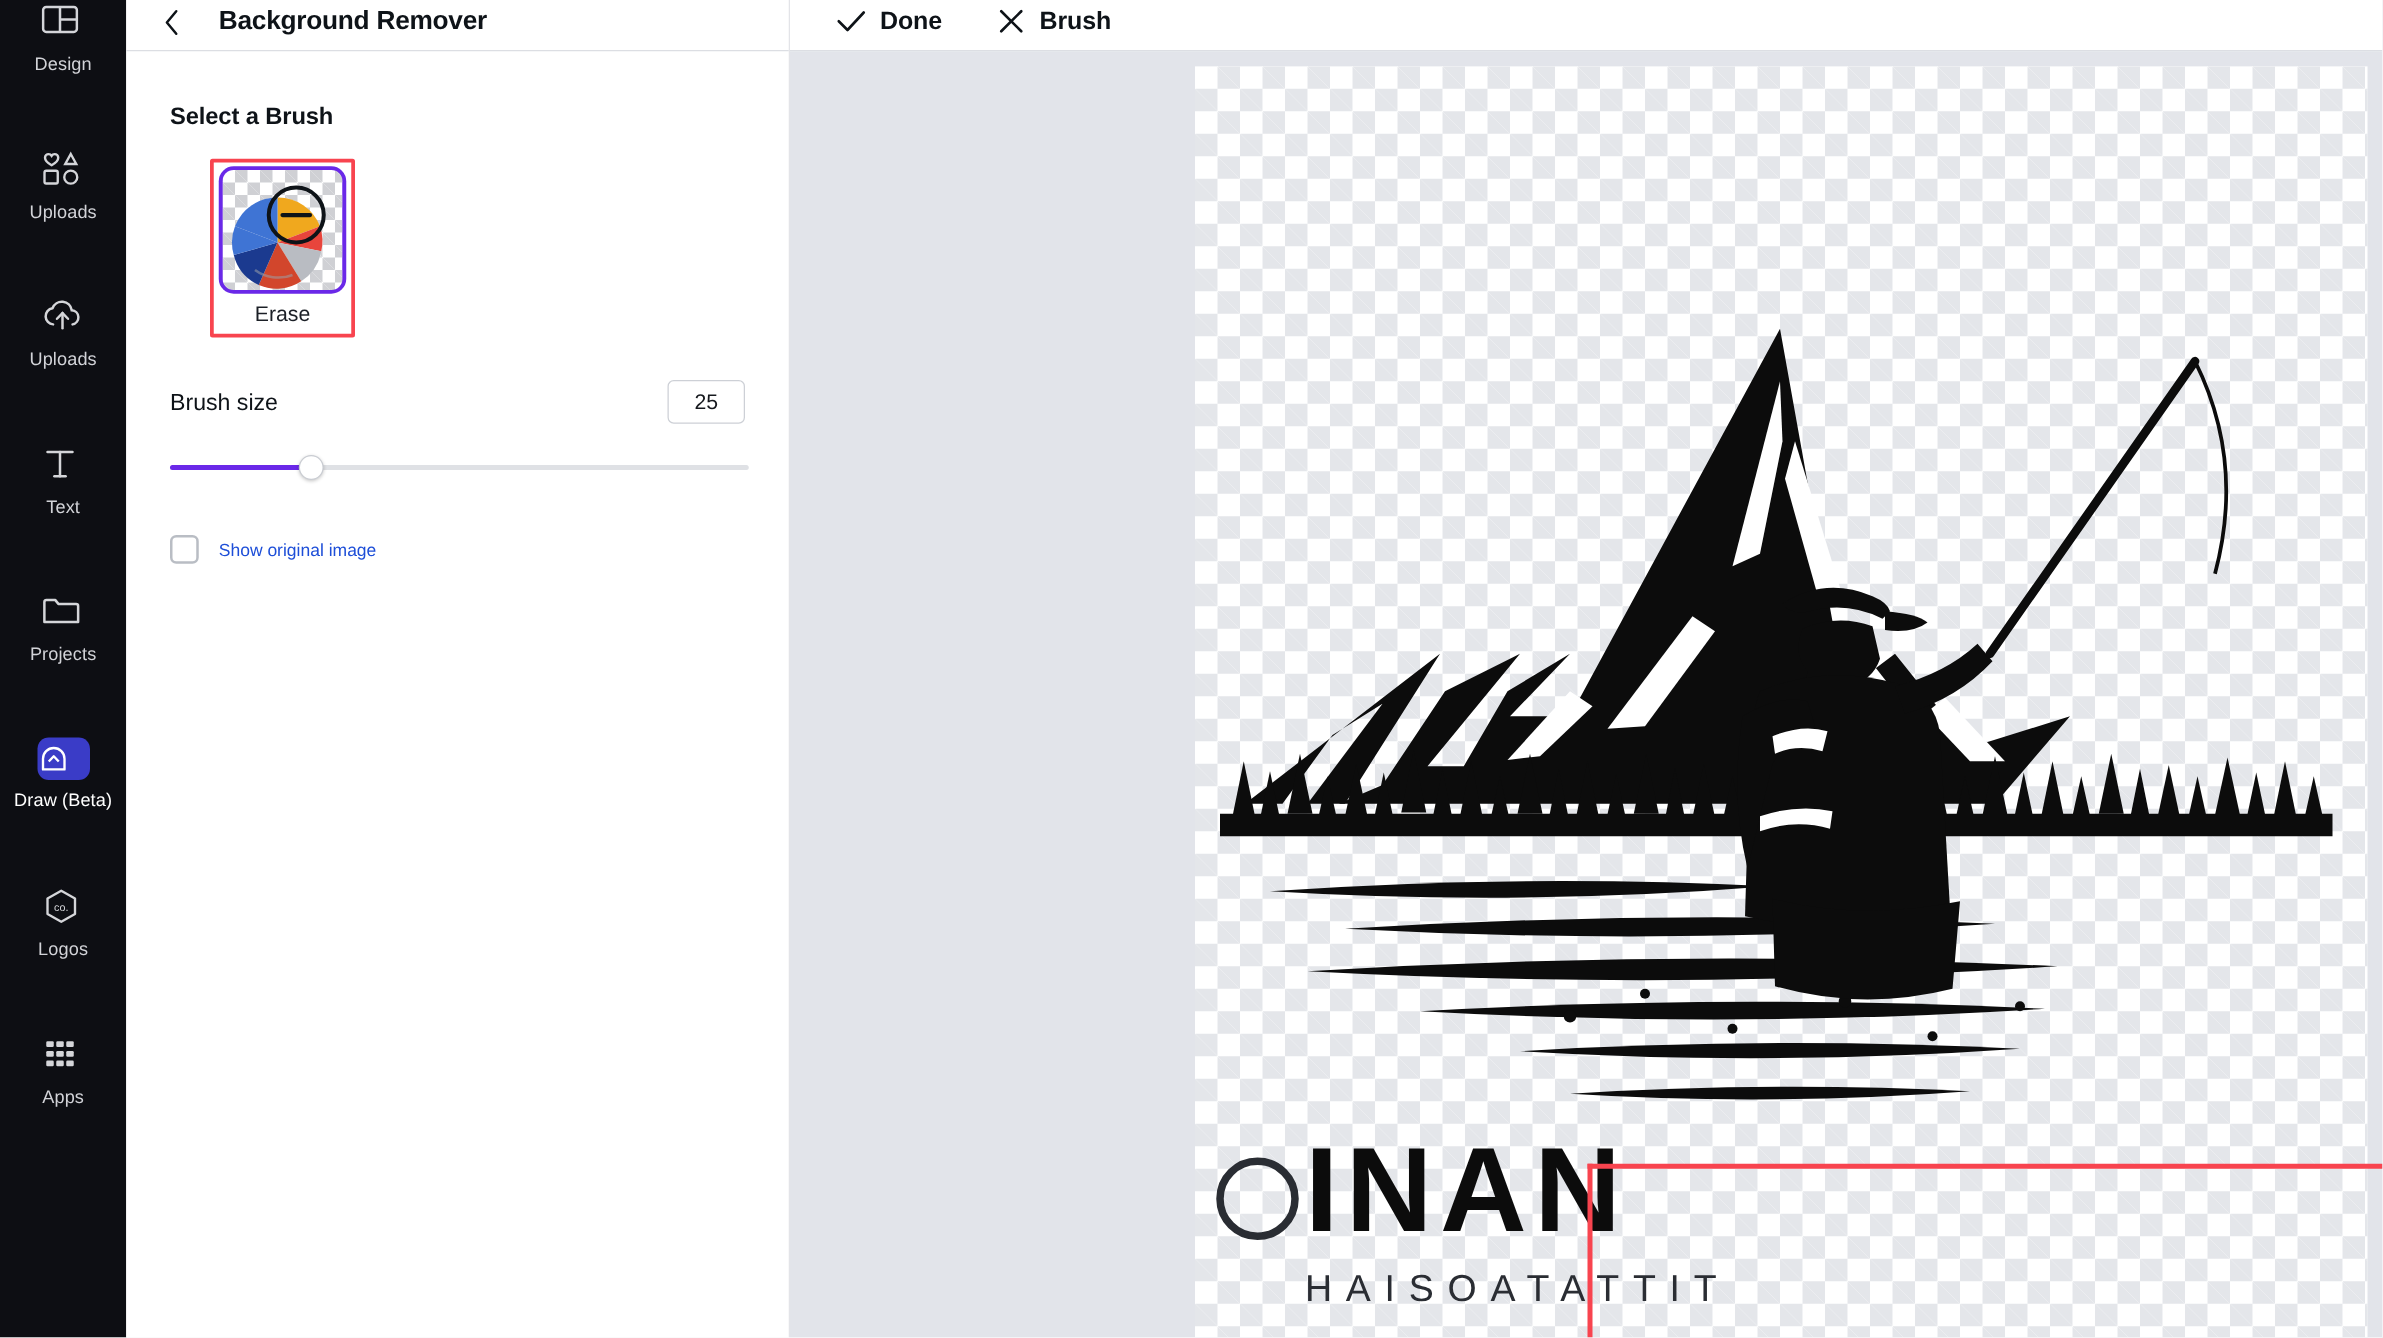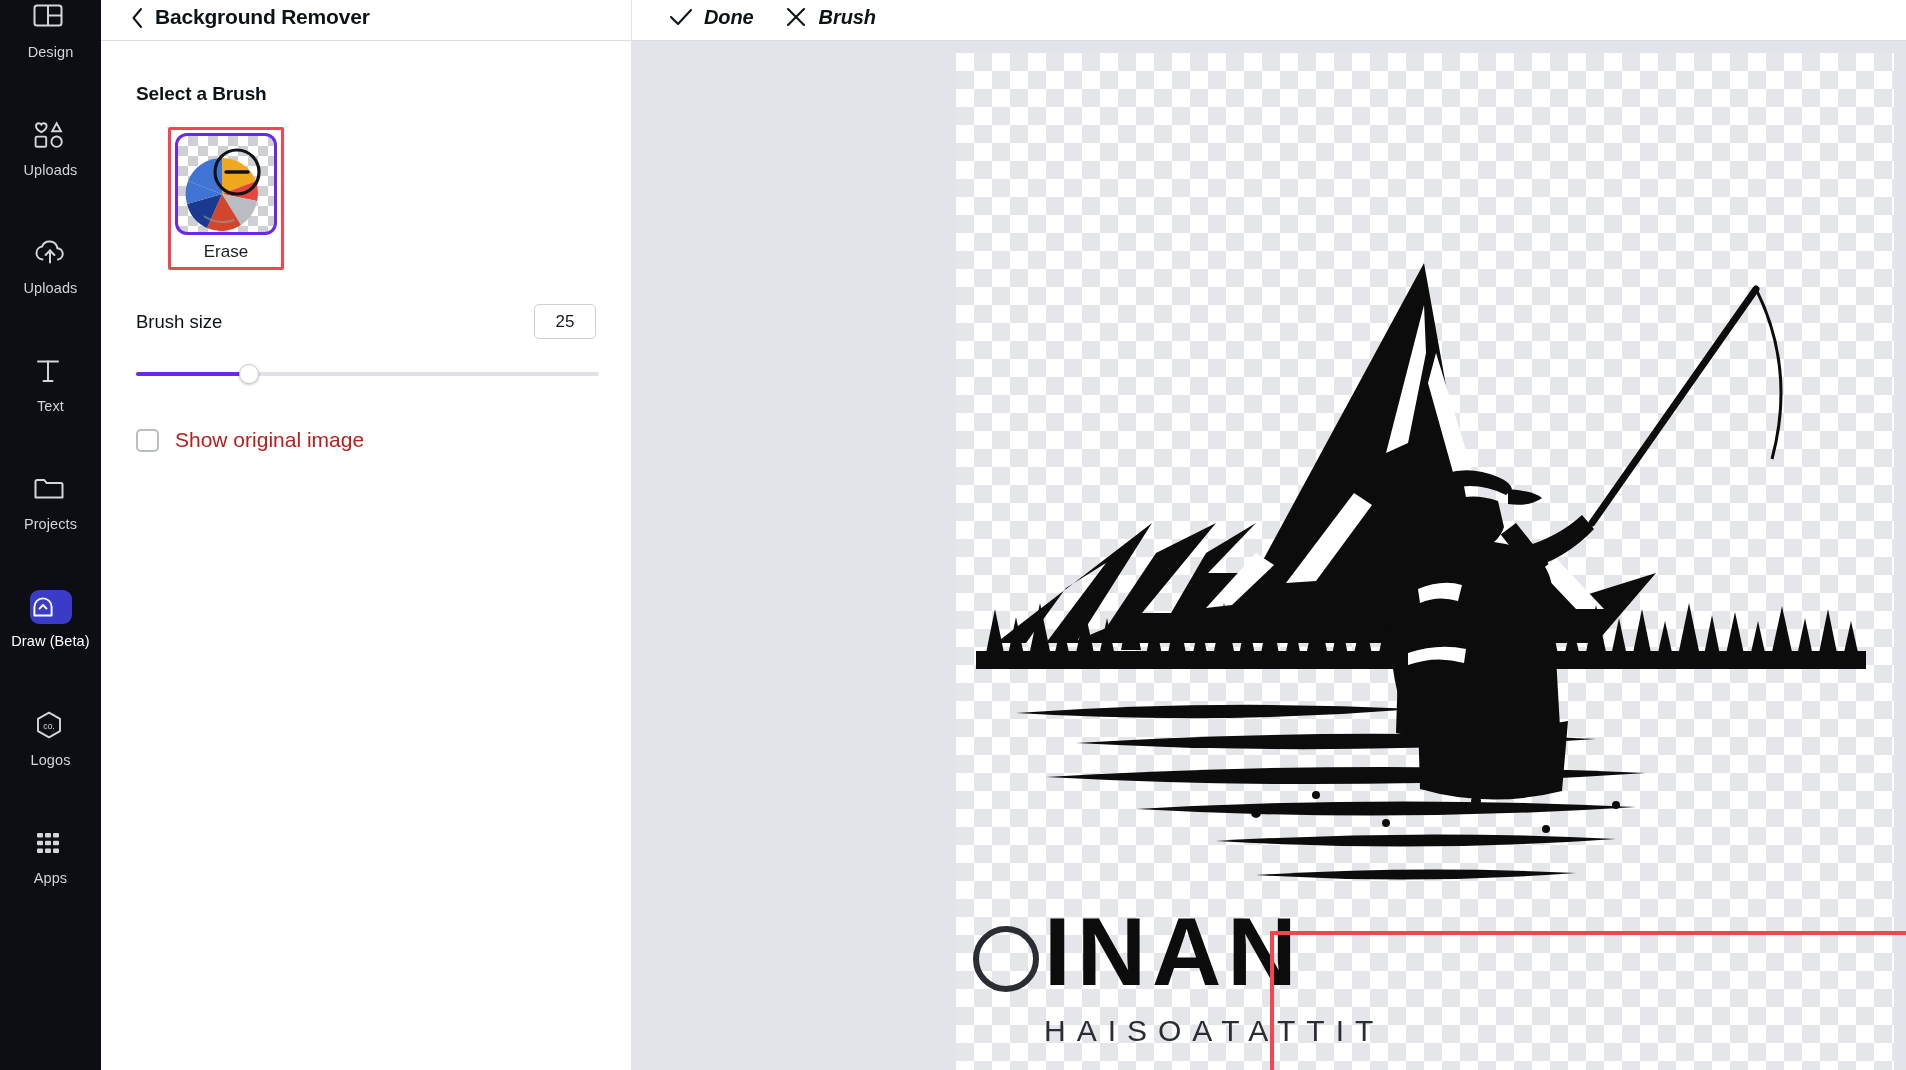--- a/index.html
+++ b/index.html
@@ -61,21 +61,21 @@
     flex: 0 0 531px;
     height: 1070px;
     background: #ffffff;
     position: relative;
     border-right: 1px solid #e3e4e8;
   }
   .panel-header {
     height: 41px;
     display: flex;
     align-items: center;
-    gap: 10px;
+    gap: 30px;
     padding: 0 0 0 28px;
     border-bottom: 1px solid #dcdee3;
     position: relative;
   }
   .back-chevron {
     width: 16px; height: 22px;
     display: flex; align-items: center; justify-content: center;
     cursor: pointer;
     flex: 0 0 16px;
     margin-top: -4px;
@@ -201,42 +201,41 @@
     align-items: center;
     gap: 16px;
     cursor: pointer;
   }
   .checkbox {
     width: 23px; height: 23px;
     border: 2px solid #b9bdc4;
     border-radius: 5px;
     background: #fff;
   }
-  .check-label { font-size: 21px; color: #b91c1c; }
+  .check-label { font-size: 14px; color: #1d4ed8; }
 
   
   .stage {
     flex: 1 1 auto;
     height: 1070px;
     background: #e2e4ea;
     position: relative;
     overflow: hidden;
   }
   .stage-topbar {
     position: absolute;
     top: 0; left: 0; right: 0;
     height: 41px;
     background: #ffffff;
     border-bottom: 1px solid #dcdee3;
     display: flex;
     align-items: center;
-    gap: 10px;
+    gap: 23px;
     padding-left: 27px;
     z-index: 6;
-    font-style: italic;
   }
   .topbar-btn {
     display: flex;
     align-items: center;
     gap: 11px;
     padding: 4px 10px;
     border-radius: 6px;
     cursor: pointer;
     margin-top: -6px;
   }

